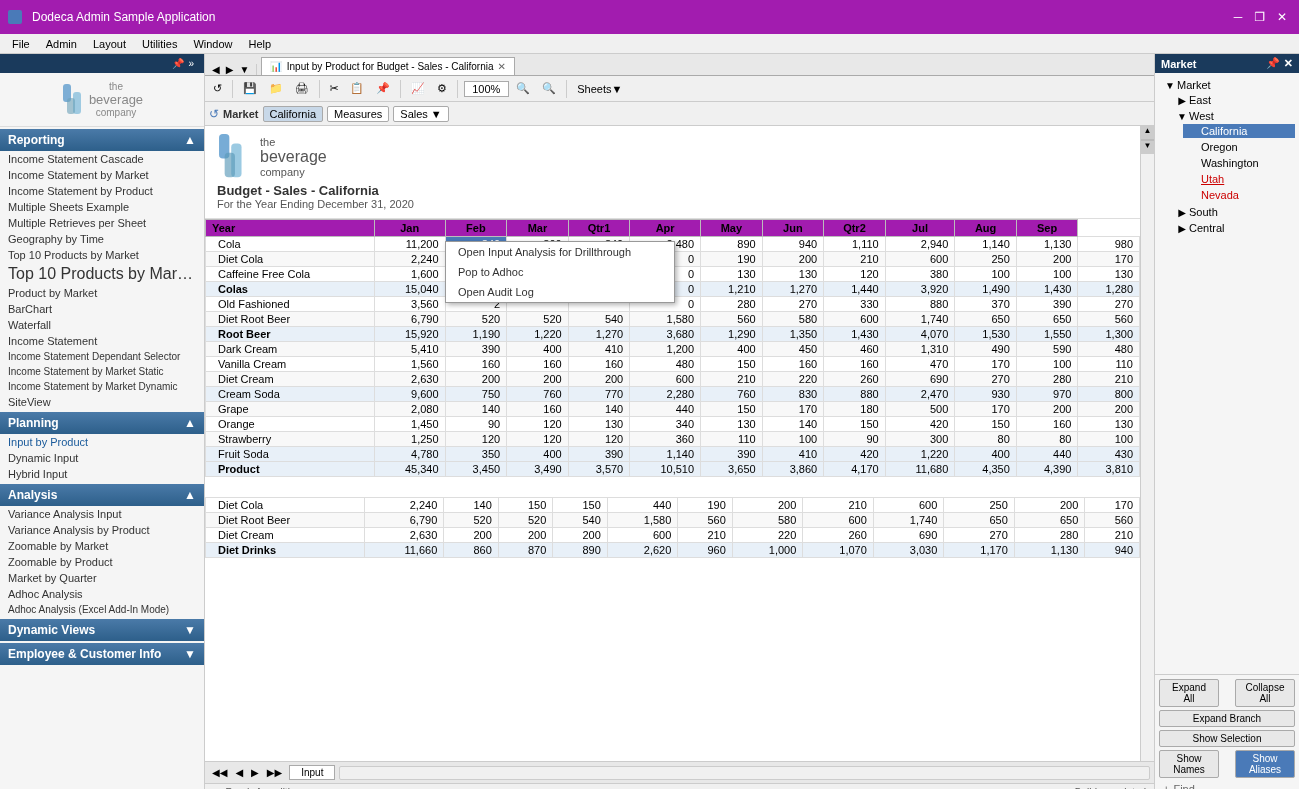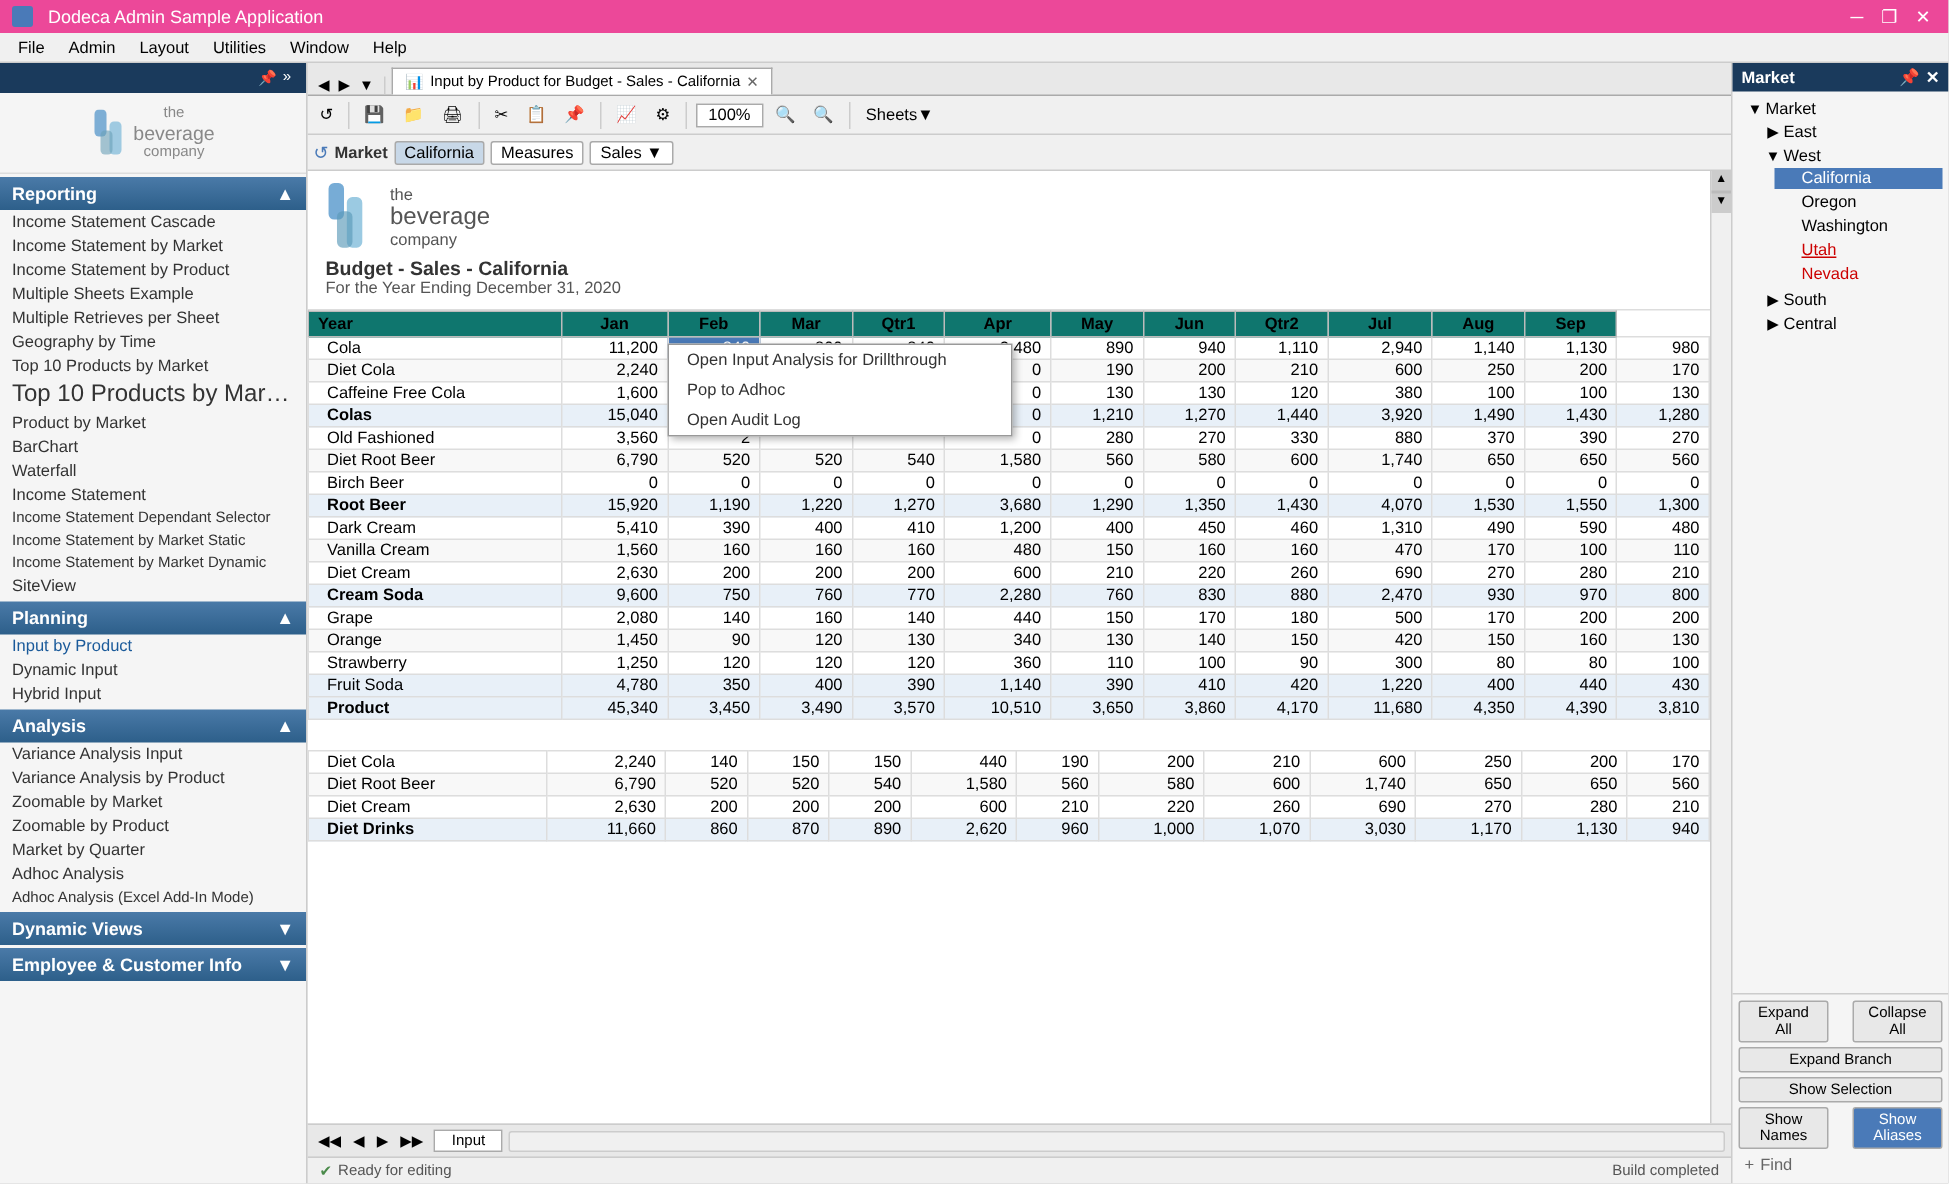--- a/index.html
+++ b/index.html
@@ -1,19 +1,19 @@
 <!DOCTYPE html>
 <html><head>
   <meta charset="utf-8">
   <style>
     * { margin: 0; padding: 0; box-sizing: border-box; }
     body { font-family: Arial, sans-serif; font-size: 11px; background: #c0c0c0; width: 1299px; height: 789px; overflow: hidden; }
     
     
-    #title-bar { background: #ec4899; color: white; height: 22px; display: flex; align-items: center; justify-content: space-between; padding: 0 8px; font-size: 12px; }
+    #title-bar { background: #a21caf; color: white; height: 34px; display: flex; align-items: center; justify-content: space-between; padding: 0 8px; font-size: 12px; }
     #title-bar .title { display: flex; align-items: center; gap: 6px; }
     #title-bar .controls { display: flex; gap: 4px; }
     #title-bar .ctrl-btn { color: white; font-size: 12px; cursor: pointer; padding: 0 4px; }
     
     
     #menu-bar { background: #f0f0f0; height: 20px; display: flex; align-items: center; padding: 0 4px; border-bottom: 1px solid #ccc; }
     #menu-bar span { padding: 0 8px; font-size: 11px; cursor: pointer; }
     
     
     #main-layout { display: flex; height: calc(789px - 42px); }
@@ -55,21 +55,21 @@
     #sheet-area { flex: 1; display: flex; overflow: hidden; position: relative; }
     #sheet-content { flex: 1; overflow: auto; background: white; }
     
     
     #sheet-header { padding: 8px 12px; border-bottom: 1px solid #ddd; }
     #sheet-header .report-title { font-size: 13px; font-weight: bold; color: #333; margin-top: 4px; }
     #sheet-header .report-sub { font-size: 11px; color: #555; }
     
     
     .grid-table { border-collapse: collapse; font-size: 11px; width: 100%; }
-    .grid-table th { background: #0f766e; border: 1px solid #bbb; padding: 2px 6px; text-align: center; font-weight: bold; white-space: nowrap; }
+    .grid-table th { background: #a21caf; border: 1px solid #bbb; padding: 2px 6px; text-align: center; font-weight: bold; white-space: nowrap; }
     .grid-table td { border: 1px solid #ddd; padding: 1px 6px; white-space: nowrap; }
     .grid-table td.label-col { text-align: left; padding-left: 12px; }
     .grid-table td.num-col { text-align: right; }
     .grid-table tr:nth-child(even) { background: #f8f8f8; }
     .grid-table tr.highlight-row { background: #e8f0f8; }
     .grid-table td.selected-cell { background: #4a7ab8; color: white; }
     
     
     #context-menu { position: absolute; top: 115px; left: 240px; background: white; border: 1px solid #999; box-shadow: 2px 2px 5px rgba(0,0,0,0.3); z-index: 100; width: 230px; }
     .ctx-item { padding: 4px 12px; cursor: pointer; font-size: 11px; color: #333; }
@@ -392,35 +392,20 @@
                 <td class="num-col">540</td>
                 <td class="num-col">1,580</td>
                 <td class="num-col">560</td>
                 <td class="num-col">580</td>
                 <td class="num-col">600</td>
                 <td class="num-col">1,740</td>
                 <td class="num-col">650</td>
                 <td class="num-col">650</td>
                 <td class="num-col">560</td>
               </tr>
-              <tr>
-                <td class="label-col">Birch Beer</td>
-                <td class="num-col">0</td>
-                <td class="num-col">0</td>
-                <td class="num-col">0</td>
-                <td class="num-col">0</td>
-                <td class="num-col">0</td>
-                <td class="num-col">0</td>
-                <td class="num-col">0</td>
-                <td class="num-col">0</td>
-                <td class="num-col">0</td>
-                <td class="num-col">0</td>
-                <td class="num-col">0</td>
-                <td class="num-col">0</td>
-              </tr>
               <tr class="highlight-row">
                 <td class="label-col" style="font-weight: bold;">  Root Beer</td>
                 <td class="num-col">15,920</td>
                 <td class="num-col">1,190</td>
                 <td class="num-col">1,220</td>
                 <td class="num-col">1,270</td>
                 <td class="num-col">3,680</td>
                 <td class="num-col">1,290</td>
                 <td class="num-col">1,350</td>
                 <td class="num-col">1,430</td>
@@ -468,21 +453,21 @@
                 <td class="num-col">600</td>
                 <td class="num-col">210</td>
                 <td class="num-col">220</td>
                 <td class="num-col">260</td>
                 <td class="num-col">690</td>
                 <td class="num-col">270</td>
                 <td class="num-col">280</td>
                 <td class="num-col">210</td>
               </tr>
               <tr class="highlight-row">
-                <td class="label-col" style="font-weight: bold;">  Cream Soda</td>
+                <td class="label-col" style="font-weight: normal;">  Cream Soda</td>
                 <td class="num-col">9,600</td>
                 <td class="num-col">750</td>
                 <td class="num-col">760</td>
                 <td class="num-col">770</td>
                 <td class="num-col">2,280</td>
                 <td class="num-col">760</td>
                 <td class="num-col">830</td>
                 <td class="num-col">880</td>
                 <td class="num-col">2,470</td>
                 <td class="num-col">930</td>

